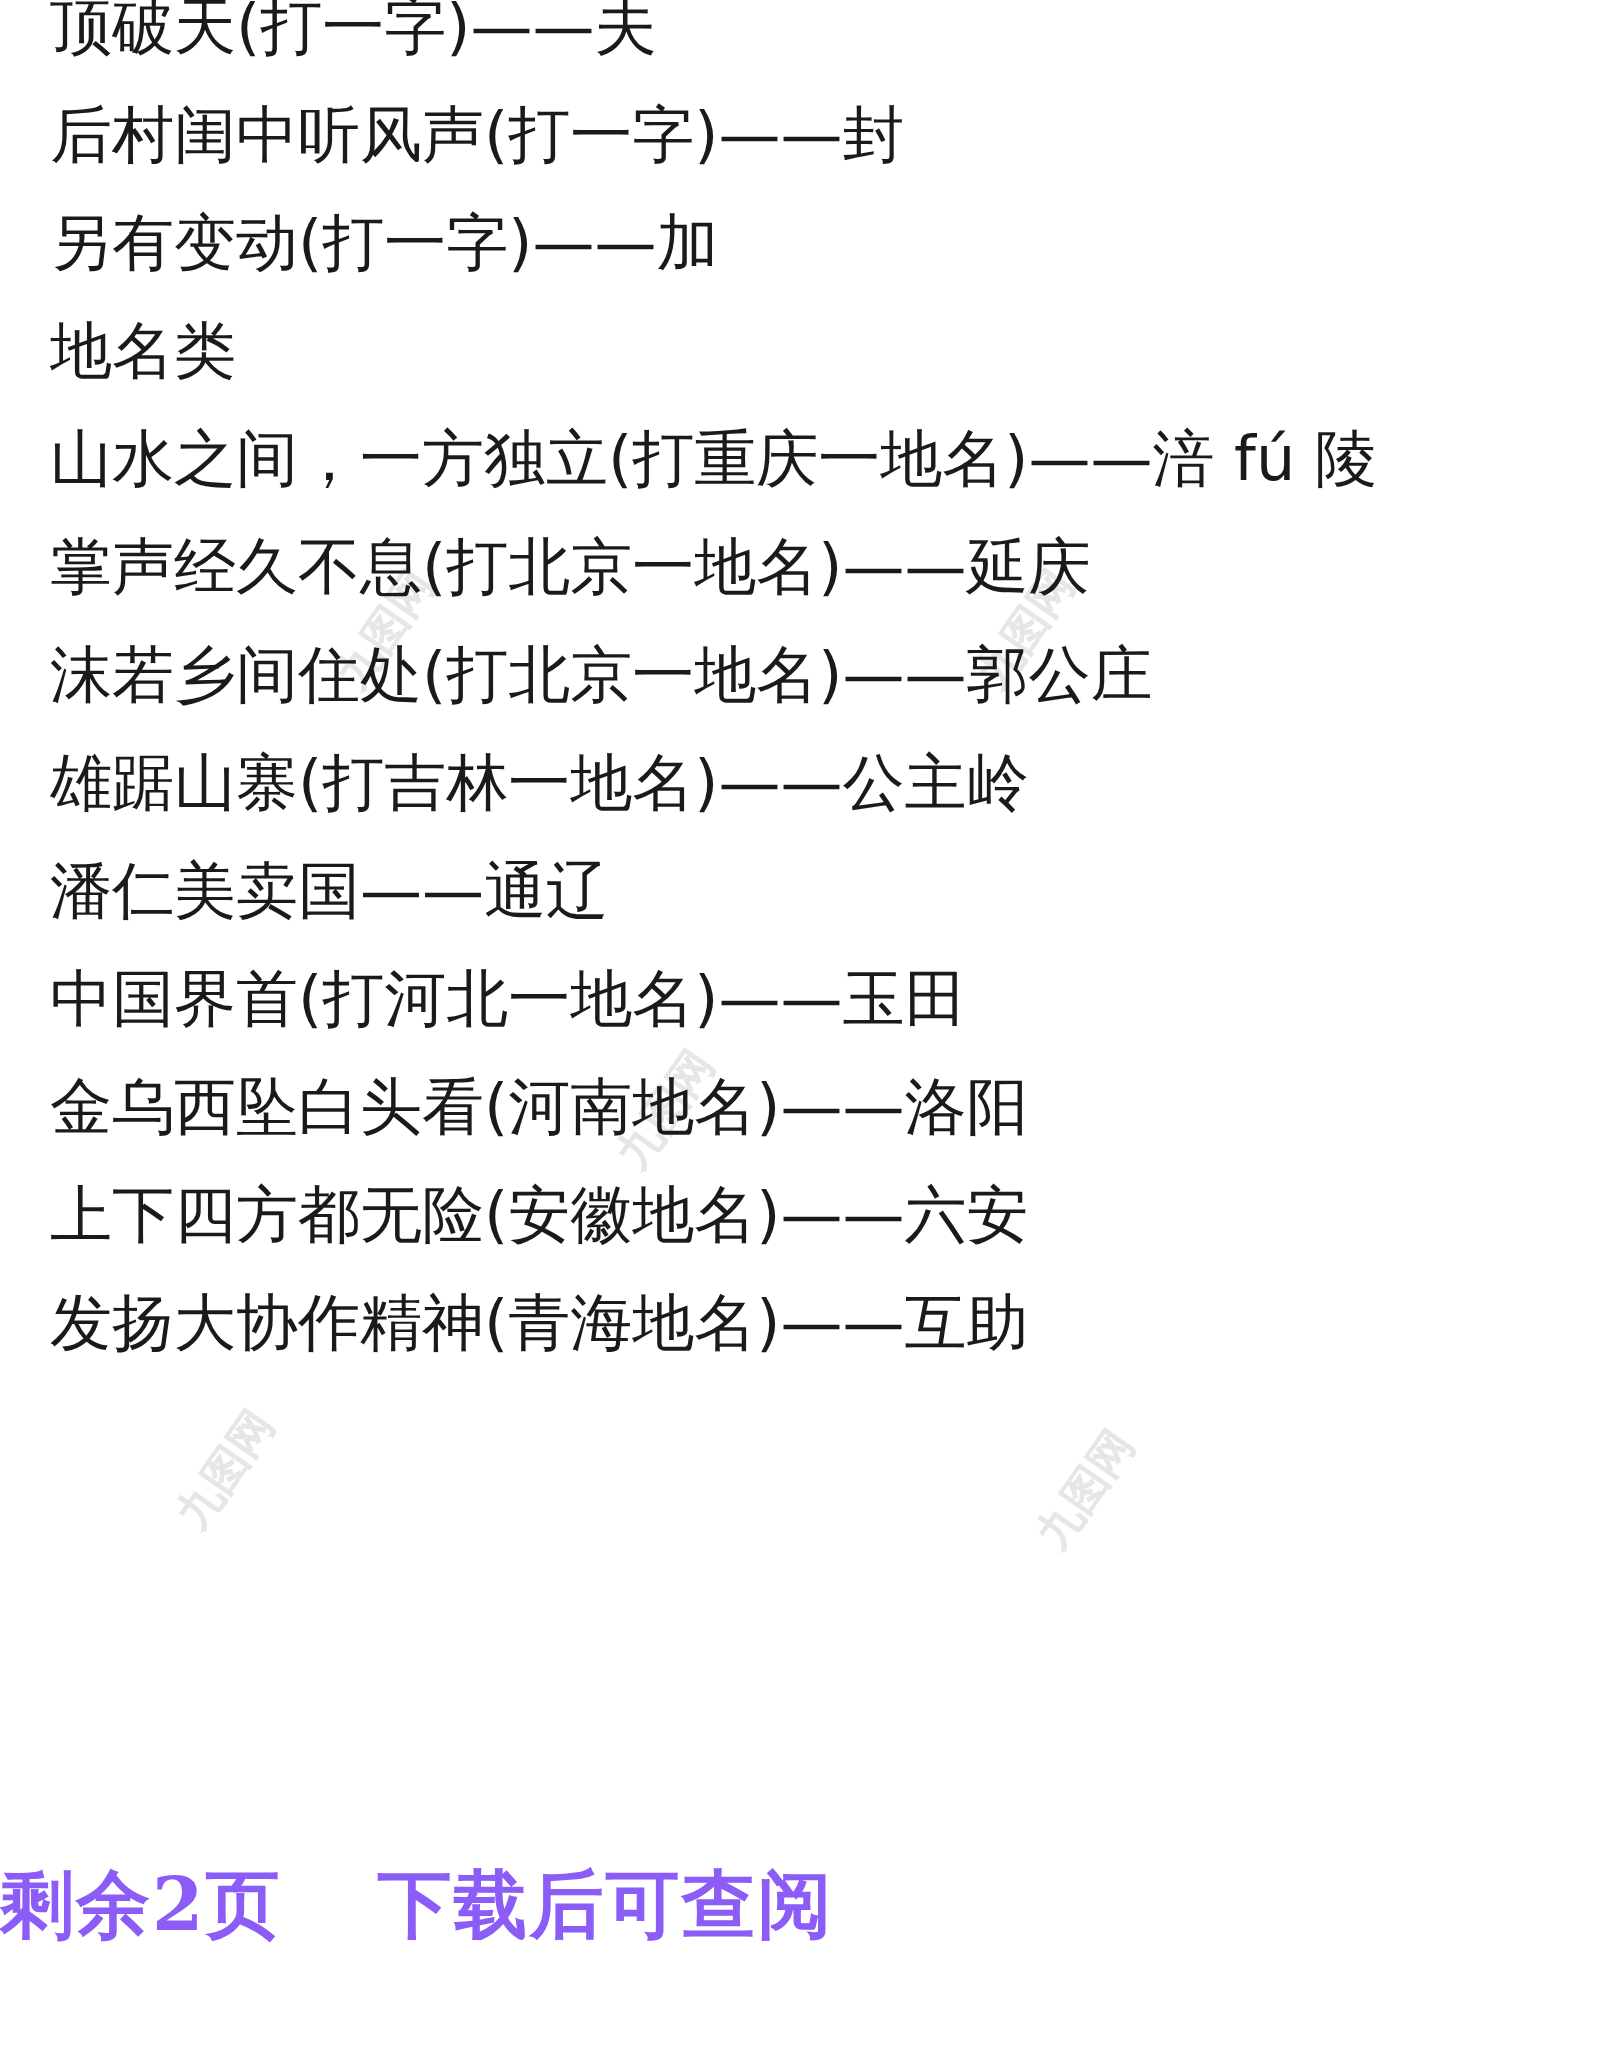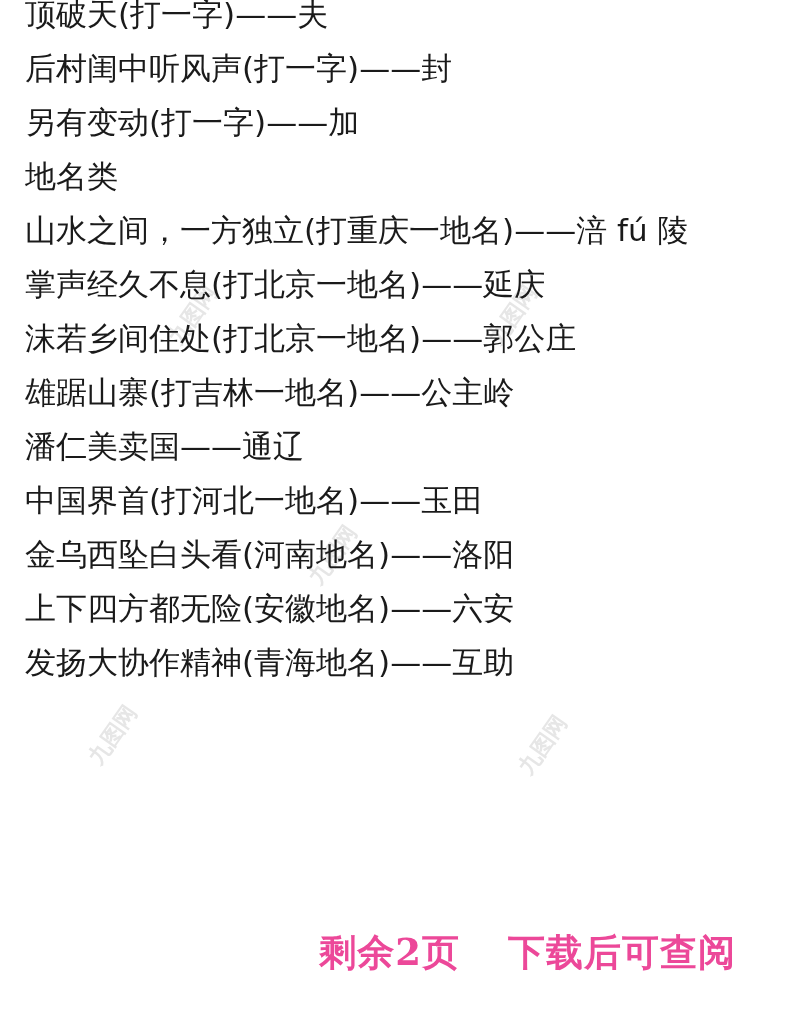--- a/index.html
+++ b/index.html
@@ -3,23 +3,23 @@
 <meta charset="utf-8">
 <style>
   html, body { margin:0; padding:0; background:#ffffff; }
   body { width:800px; height:1032px; position:relative; overflow:hidden;
          font-family:"DejaVu Sans", "Liberation Sans", sans-serif; }
   .content { position:absolute; left:25px; top:-13px; }
   .line { height:54px; line-height:54px; font-size:31px; color:#1a1a1a;
           white-space:nowrap; letter-spacing:0px; }
   .watermark { position:absolute; font-size:22px; color:#e6e6e6;
                transform:rotate(-55deg); pointer-events:none; font-weight:bold; }
-  .footer { position:absolute; top:928px; left:0; width:736px; text-align:right;
+  .footer { position:absolute; top:928px; left:0; width:736px; text-align:left;
             font-family:"DejaVu Serif", "Liberation Serif", serif; font-weight:bold;
-            font-size:37px; color:#ec4899; letter-spacing:1px; }
+            font-size:37px; color:#8b5cf6; letter-spacing:1px; }
   .footer span.gap { display:inline-block; width:48px; }
 </style>
 </head>
 <body>
 
 <div class="watermark" style="left:160px; top:300px;">九图网</div>
 <div class="watermark" style="left:480px; top:300px;">九图网</div>
 <div class="watermark" style="left:300px; top:540px;">九图网</div>
 <div class="watermark" style="left:80px; top:720px;">九图网</div>
 <div class="watermark" style="left:510px; top:730px;">九图网</div>

